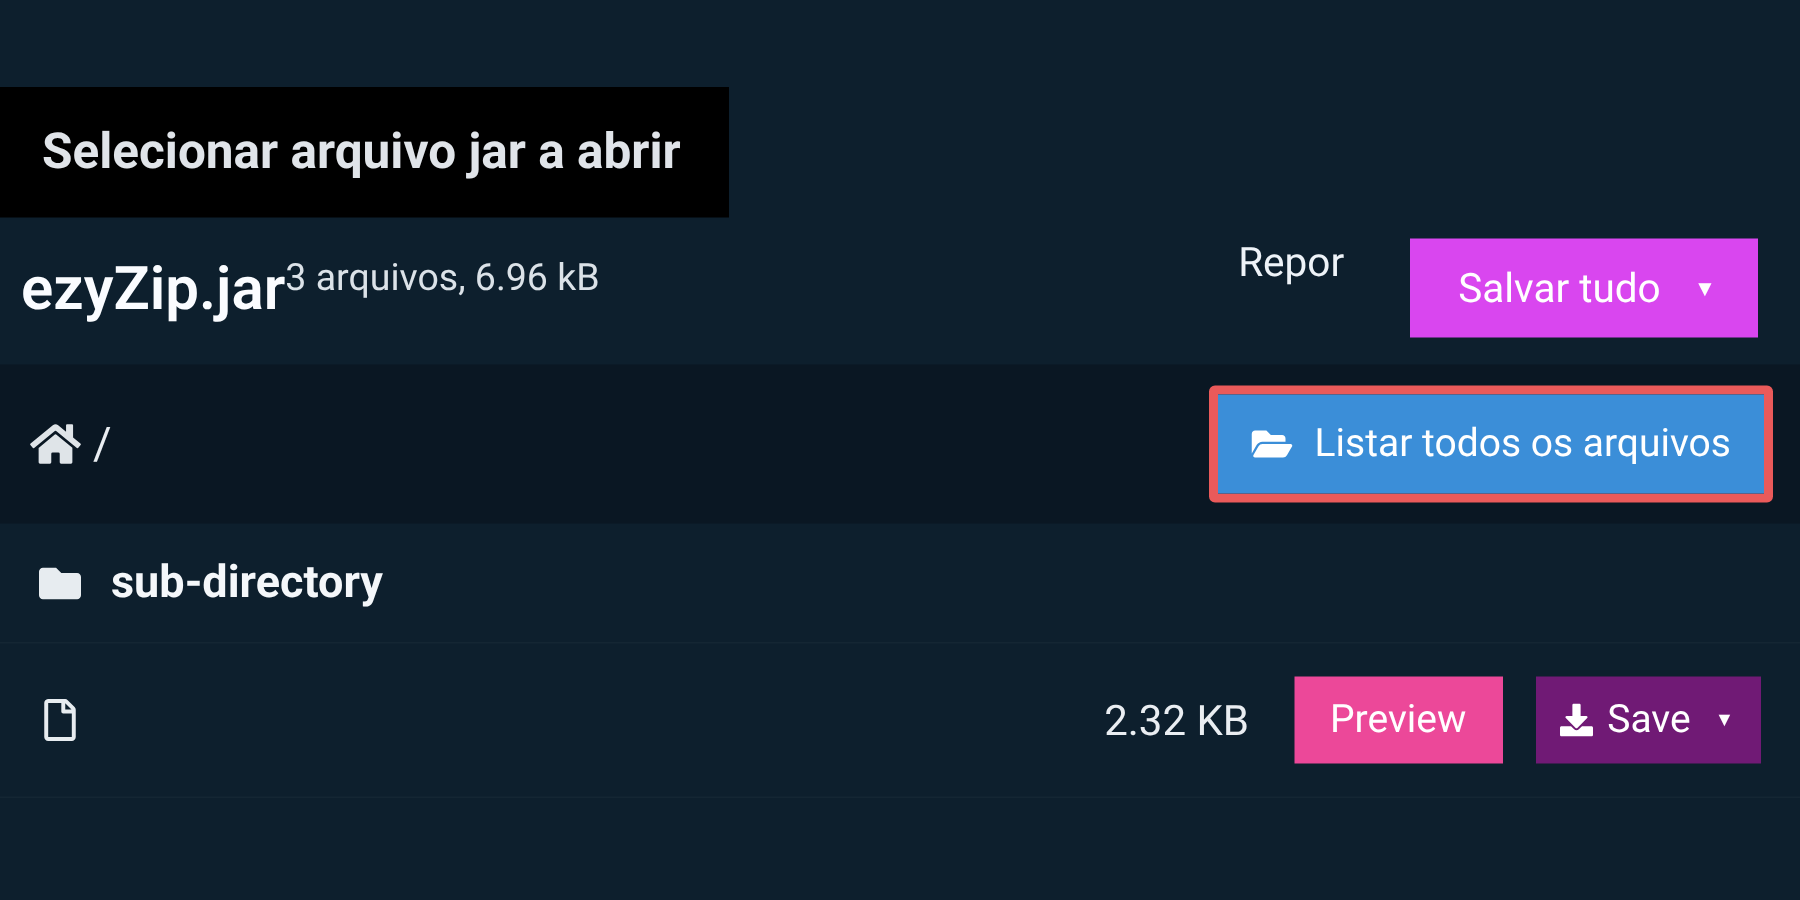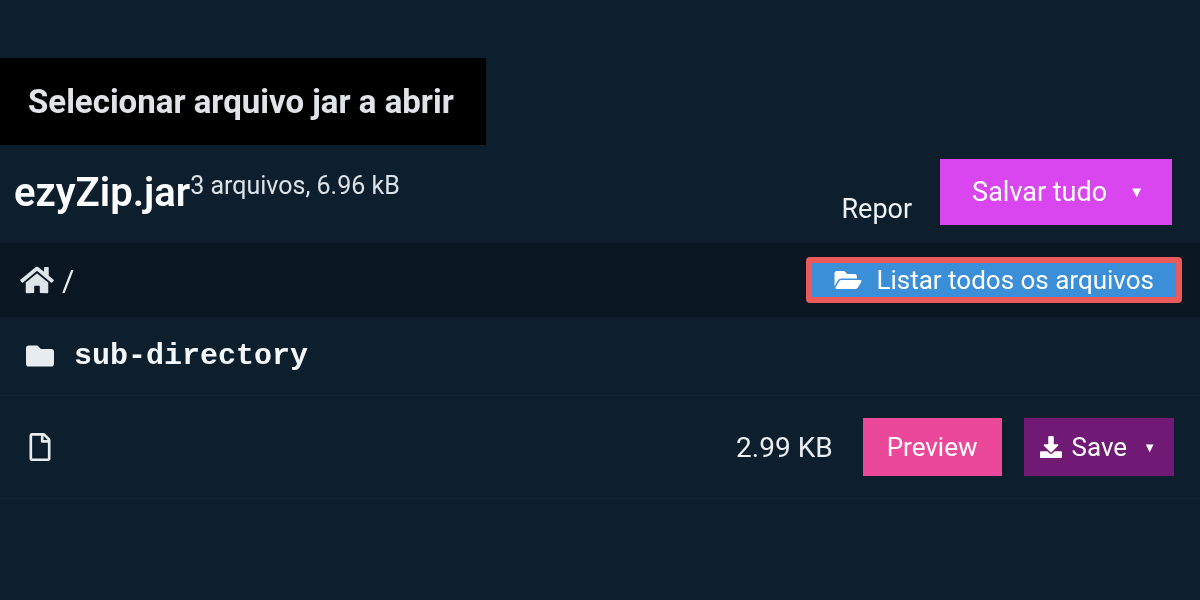--- a/index.html
+++ b/index.html
@@ -23,21 +23,21 @@
   }
   .header-row {
     display: flex;
     align-items: center;
     justify-content: space-between;
     padding: 14px 28px 18px 14px;
   }
   .header-left { display: flex; flex-direction: row; }
   .file-title { font-size: 40px; font-weight: 600; color: #fafcff; }
   .file-meta { font-size: 25px; color: #dbe2e8; margin-top: 2px; }
-  .header-right { display: flex; align-items: flex-end; gap: 28px; }
+  .header-right { display: flex; align-items: flex-start; gap: 44px; }
   .reset-link { font-size: 27px; color: #eef3f8; cursor: pointer; }
   .btn-green {
     background: #d946ef;
     color: #fff;
     font-size: 27px;
     padding: 17px 28px 17px 32px;
     display: flex;
     align-items: center;
     gap: 22px;
     cursor: pointer;
@@ -54,35 +54,35 @@
   .crumb-left svg { width: 34px; height: 30px; fill: #dfe4e8; }
   .list-all-wrap {
     border: 6px solid #ea5a5a;
     border-radius: 4px;
     padding: 0;
   }
   .btn-blue {
     background: #3b8ed8;
     color: #fff;
     font-size: 26px;
-    padding: 2px 22px;
+    padding: 18px 22px;
     display: flex;
     align-items: center;
     gap: 14px;
     cursor: pointer;
   }
   .btn-blue svg { width: 28px; height: 24px; fill: #fff; }
   .row {
     display: flex;
     align-items: center;
     justify-content: space-between;
     padding: 22px 26px 22px 24px;
     border-bottom: 1px solid rgba(255,255,255,0.03);
   }
-  .row-left { display: flex; align-items: center; gap: 18px; font-family: Liberation Mono, monospace; }
+  .row-left { display: flex; align-items: center; gap: 18px; }
   .row-left svg { width: 32px; height: 28px; fill: #e7ecf0; }
   .dir-name { font-size: 30px; font-weight: 700; color: #f4f7fa; }
   .file-name { font-size: 30px; font-weight: 400; color: #eef2f6; }
   .row-right { display: flex; align-items: center; gap: 22px; }
   .file-size { font-size: 28px; color: #eaeef2; margin-right: 8px; }
   .preview-btn {
     background: #ec4899;
     color: #fff;
     font-size: 26px;
     padding: 14px 24px;
@@ -150,21 +150,21 @@
   </div>
 </div>
 
 <div class="row">
   <div class="row-left">
     <svg viewBox="0 0 384 512">
         <path d="M369.9 97.9L286 14C277 5 264.8-.1 252.1-.1H48C21.5 0 0 21.5 0 48v416c0 26.5 21.5 48 48 48h288c26.5 0 48-21.5 48-48V131.9c0-12.7-5.1-25-14.1-34zM332.1 128H256V51.9l76.1 76.1zM48 464V48h160v104c0 13.3 10.7 24 24 24h104v288H48z"></path>
       </svg>
   </div>
   <div class="row-right">
-    <span class="file-size">2.99 KB</span>
+    <span class="file-size">2.32 KB</span>
     <div class="preview-btn">Preview</div>
     <div class="save-btn">
       <svg viewBox="0 0 512 512">
           <path d="M216 0h80c13.3 0 24 10.7 24 24v168h87.7c17.8 0 26.7 21.5 14.1 34.1L269.7 378.3c-7.5 7.5-19.8 7.5-27.3 0L90.1 226.1c-12.6-12.6-3.7-34.1 14.1-34.1H192V24c0-13.3 10.7-24 24-24zm296 376v112c0 13.3-10.7 24-24 24H24c-13.3 0-24-10.7-24-24V376c0-13.3 10.7-24 24-24h146.7l49 49c20.1 20.1 52.5 20.1 72.6 0l49-49H488c13.3 0 24 10.7 24 24z"></path>
         </svg>
       <span>Save</span>
       <span class="caret">▼</span>
     </div>
   </div>
 </div>

